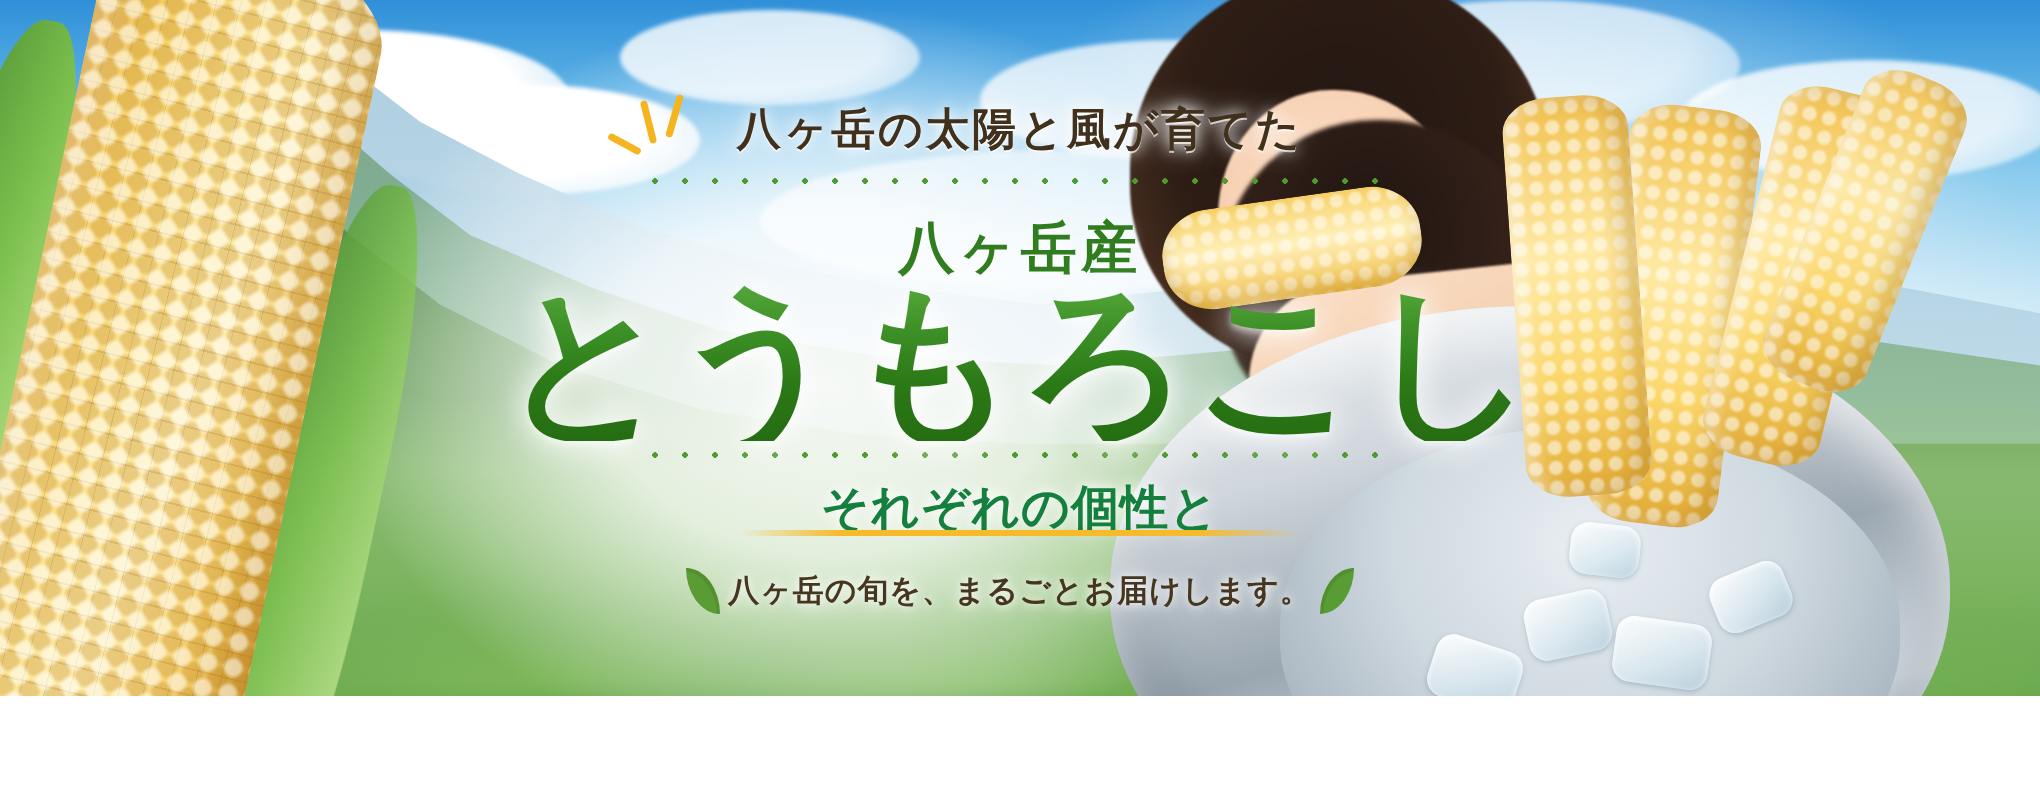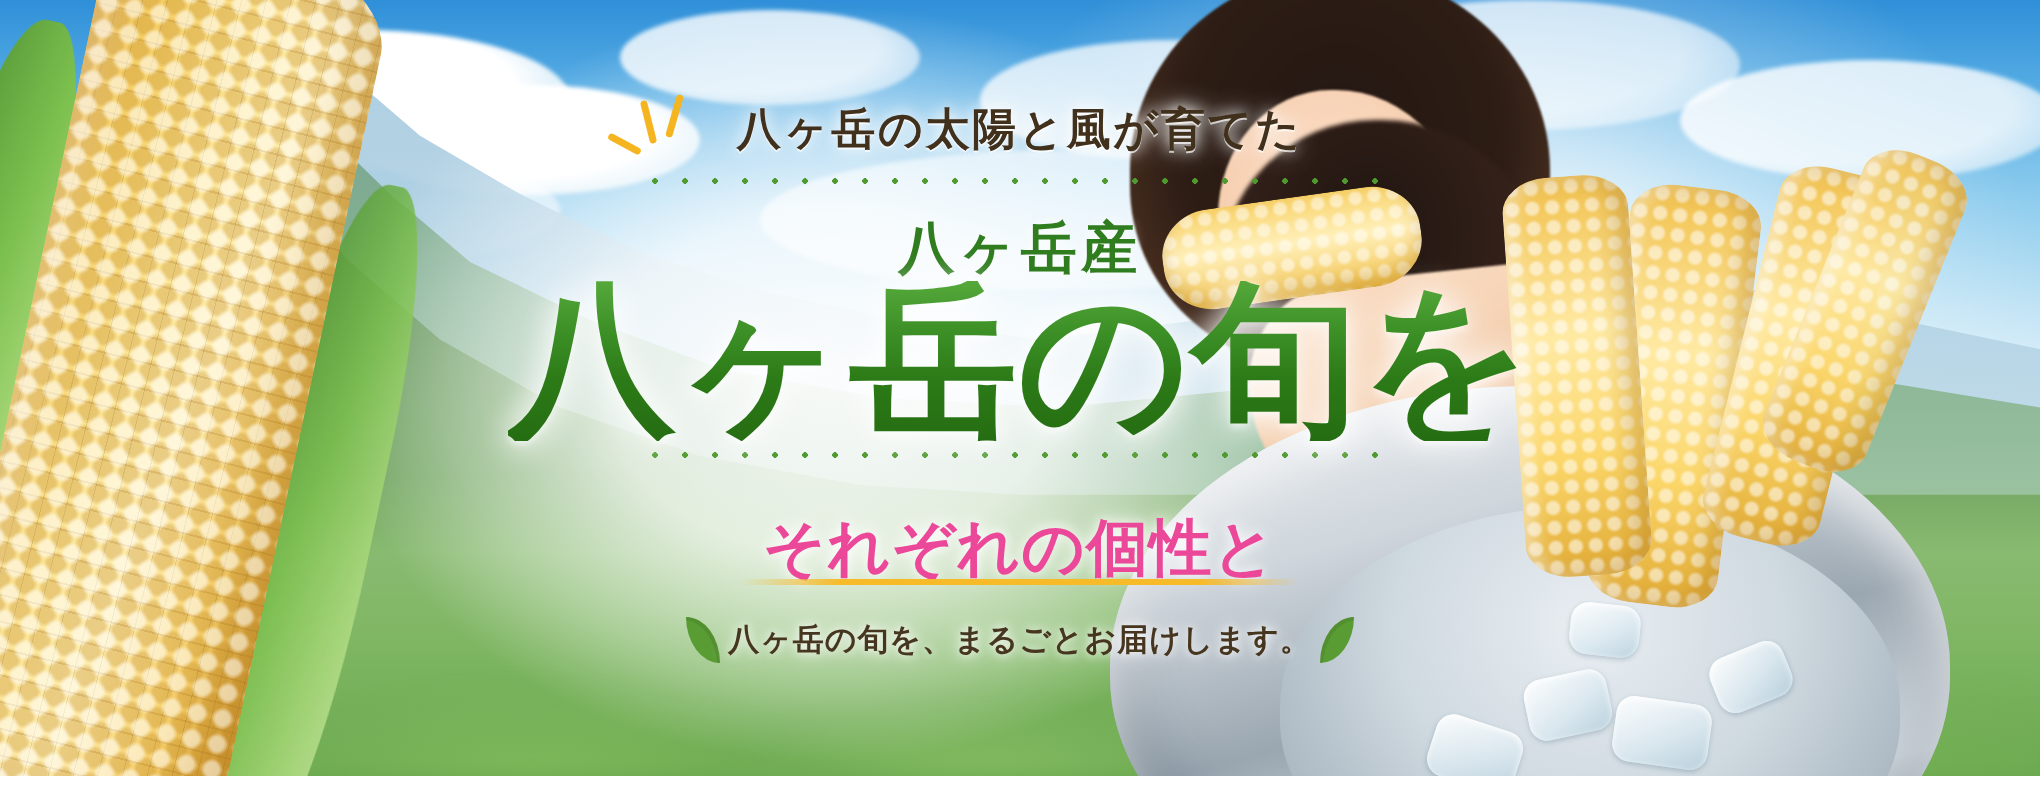--- a/index.html
+++ b/index.html
@@ -1,20 +1,20 @@
 <!DOCTYPE html>
 <html><head>
 <meta charset="utf-8">
 <style>
   * { margin:0; padding:0; box-sizing:border-box; }
   html,body { width:2040px; height:800px; overflow:hidden; background:#fff; }
   body { font-family:"Liberation Sans", sans-serif; }
 
   .banner {
-    position:relative; width:2040px; height:776px; overflow:hidden;
+    position:relative; width:2040px; height:696px; overflow:hidden;
   }
 
   
   .sky {
     position:absolute; inset:0;
     background:
       linear-gradient(180deg,#2f8fd8 0%, #58aee4 12%, #8fcdee 26%, #c2e4f5 40%, #e8f4fb 52%, #f3f9fc 62%, #eef6f4 74%, #e9f3ea 100%);
   }
   .sun-glow {
     position:absolute; left:46%; top:-16%; width:1100px; height:900px;
@@ -190,25 +190,24 @@
   }
   .title-main {
     font-size:168px; font-weight:800; line-height:.95; letter-spacing:.005em;
     background:linear-gradient(180deg,#56a83a 0%, #3d9127 30%, #2c7a17 62%, #256d12 100%);
     -webkit-background-clip:text; background-clip:text; color:transparent;
     filter:drop-shadow(0 0 16px rgba(255,255,255,.9)) drop-shadow(0 4px 3px rgba(255,255,255,.6));
     margin-top:-6px;
   }
 
   .sub-line {
-    font-size:62px; font-weight:700; color:#ec4899; letter-spacing:.02em;
+    font-size:48px; font-weight:700; color:#15803d; letter-spacing:.02em;
     text-shadow:0 0 12px rgba(255,255,255,.95), 0 0 22px rgba(255,255,255,.8);
     line-height:1.28;
     position:relative;
-    margin-top:31px;
   }
   .sub-line.first::after {
     content:""; position:absolute; left:50%; transform:translateX(-50%);
     bottom:2px; width:560px; height:6px; border-radius:3px;
     background:linear-gradient(90deg, rgba(247,186,41,0), #f7ba29 18%, #f7ba29 82%, rgba(247,186,41,0));
   }
   .sub-line.second::after {
     content:""; position:absolute; left:50%; transform:translateX(-50%);
     bottom:2px; width:740px; height:6px; border-radius:3px;
     background:linear-gradient(90deg, rgba(247,186,41,0), #f7ba29 12%, #f7ba29 88%, rgba(247,186,41,0));
@@ -308,21 +307,21 @@
           <i class="sp2"></i>
           <i class="sp3"></i>
       </span>
       <span>八ヶ岳の太陽と風が育てた</span>
     </div>
 
     <div class="divider"></div>
 
     <div class="sub-green">八ヶ岳産</div>
 
-    <div class="title-main">八ヶ岳の旬を</div>
+    <div class="title-main">とうもろこし</div>
 
     <div class="divider lower"></div>
 
     <div class="sub-line first">それぞれの個性と</div>
 
     <div class="footer-note">
       <span class="leaf"></span>
       <span>八ヶ岳の旬を、まるごとお届けします。</span>
       <span class="leaf r"></span>
     </div>

